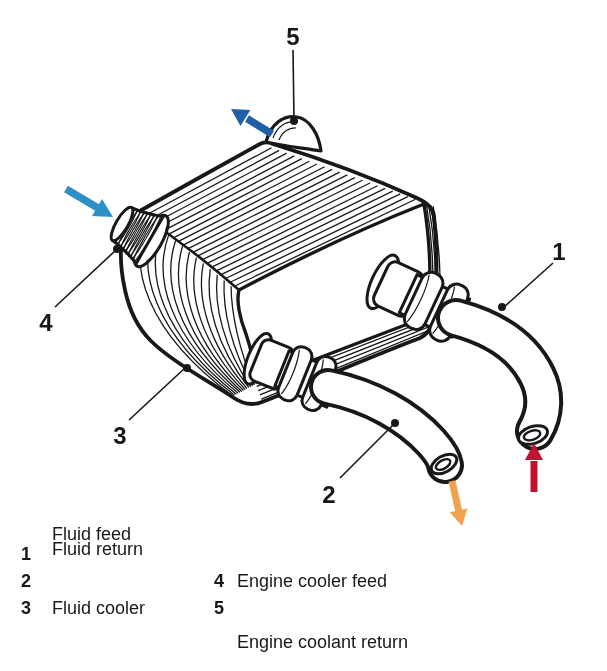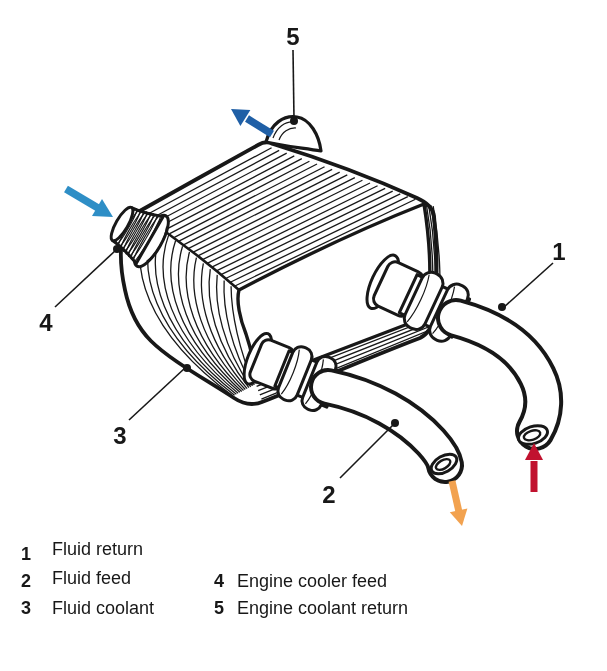--- a/index.html
+++ b/index.html
@@ -188,23 +188,23 @@
     </g>
     <g>
       <line class="leader" x1="55" y1="307" x2="116" y2="250"></line>
       <circle class="dot" cx="117" cy="249" r="4"></circle>
       <text class="co" x="46" y="331">4</text>
     </g>
   </svg>
 
   <div class="legend">
     <span class="lnum" style="left:18px;top:544px">1</span>
-    <span style="left:52px;top:568px">Fluid feed</span>
+    <span style="left:52px;top:524px">Fluid feed</span>
     <span class="lnum" style="left:18px;top:571px">2</span>
     <span style="left:52px;top:539px">Fluid return</span>
     <span class="lnum" style="left:18px;top:598px">3</span>
-    <span style="left:52px;top:598px">Fluid coolant</span>
+    <span style="left:52px;top:598px">Fluid cooler</span>
     <span class="lnum" style="left:211px;top:571px">4</span>
     <span style="left:237px;top:571px">Engine cooler feed</span>
     <span class="lnum" style="left:211px;top:598px">5</span>
-    <span style="left:237px;top:598px">Engine coolant return</span>
+    <span style="left:237px;top:632px">Engine coolant return</span>
   </div>
 </div>
 
 </body></html>

